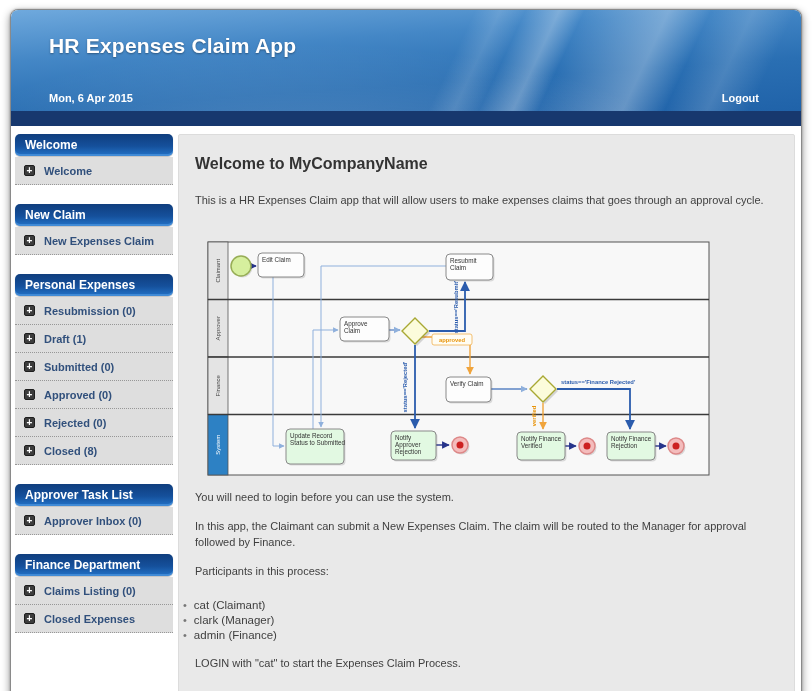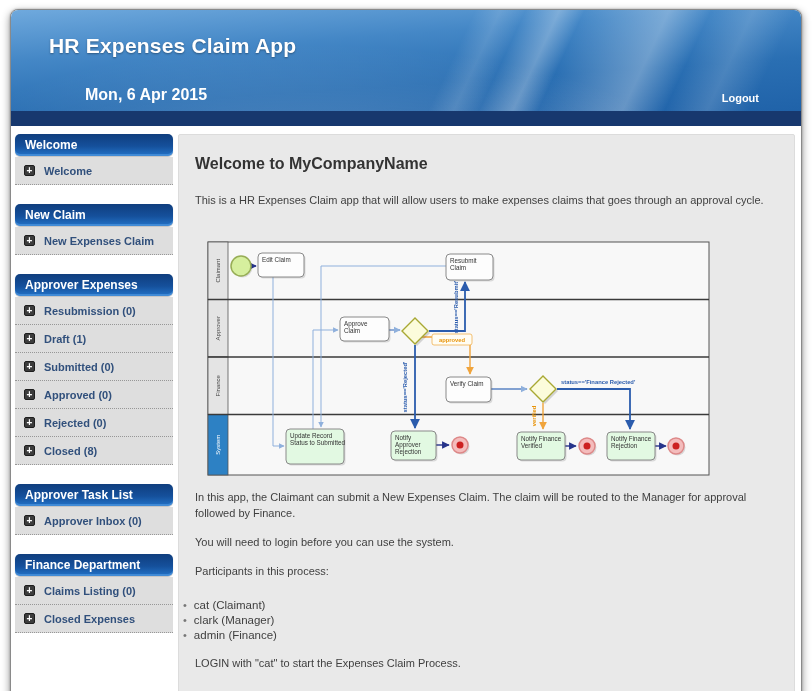--- a/index.html
+++ b/index.html
@@ -23,21 +23,21 @@
     background:
       radial-gradient(ellipse at 38% 135%, rgba(255,255,255,.22), transparent 55%),
       linear-gradient(115deg, transparent 55%, rgba(255,255,255,.14) 58%, transparent 61%,
         rgba(255,255,255,.28) 65%, transparent 68%, rgba(255,255,255,.12) 72%,
         rgba(255,255,255,.30) 78%, transparent 83%, rgba(255,255,255,.16) 88%, transparent 93%);
   }
   .app-title{
     position:absolute; left:38px; top:24px; color:#fff; font-size:21px; font-weight:bold;
     letter-spacing:.2px; text-shadow:0 1px 2px rgba(0,0,0,.35);
   }
-  .header-date{ position:absolute; left:38px; bottom:22px; color:#fff; font-size:16px; font-weight:bold;margin-left:36px; }
+  .header-date{ position:absolute; left:38px; bottom:22px; color:#fff; font-size:11px; font-weight:bold; }
   .logout-link{ position:absolute; right:42px; bottom:22px; color:#fff; font-size:11px; font-weight:bold; cursor:pointer; text-decoration:none;text-align:right; }
   .header-strip{ position:absolute; left:0; right:0; bottom:0; height:15px; background:#17386e; }
 
   
   .body-row{ display:flex; background:#fff; padding:8px 6px 10px 4px; min-height:543px; }
 
   
   .sidebar{ width:158px; flex:0 0 158px; }
   .nav-section{ margin-bottom:19px; }
   .nav-header{
@@ -92,21 +92,21 @@
           </div>
         </div>
         <div class="nav-section">
           <div class="nav-header">New Claim</div>
           <div class="nav-item">
             <span class="nav-icon">+</span>
             <span class="nav-label">New Expenses Claim</span>
           </div>
         </div>
         <div class="nav-section">
-          <div class="nav-header">Approver Expenses</div>
+          <div class="nav-header">Personal Expenses</div>
           <div class="nav-item">
             <span class="nav-icon">+</span>
             <span class="nav-label">Resubmission (0)</span>
           </div>
           <div class="nav-item">
             <span class="nav-icon">+</span>
             <span class="nav-label">Draft (1)</span>
           </div>
           <div class="nav-item">
             <span class="nav-icon">+</span>
@@ -263,22 +263,22 @@
               <circle cx="394" cy="224" r="8" fill="#f4bcbc" stroke="#dd8888" stroke-width="1.5"></circle>
               <circle cx="394" cy="224" r="3.5" fill="#cc2020"></circle>
             </g>
             <g>
               <circle cx="484.5" cy="225.5" r="8" fill="rgba(0,0,0,.12)"></circle>
               <circle cx="483" cy="224" r="8" fill="#f4bcbc" stroke="#dd8888" stroke-width="1.5"></circle>
               <circle cx="483" cy="224" r="3.5" fill="#cc2020"></circle>
             </g>
           </svg></div>
 
+      <p>You will need to login before you can use the system.</p>
       <p>In this app, the Claimant can submit a New Expenses Claim. The claim will be routed to the Manager for approval followed by Finance.</p>
-      <p>You will need to login before you can use the system.</p>
       <p>Participants in this process:</p>
       <ul class="participants-list" id="participants">
           <li>cat (Claimant)</li>
           <li>clark (Manager)</li>
           <li>admin (Finance)</li>
         </ul>
       <p>LOGIN with "cat" to start the Expenses Claim Process.</p>
     </main>
   </div>
 

